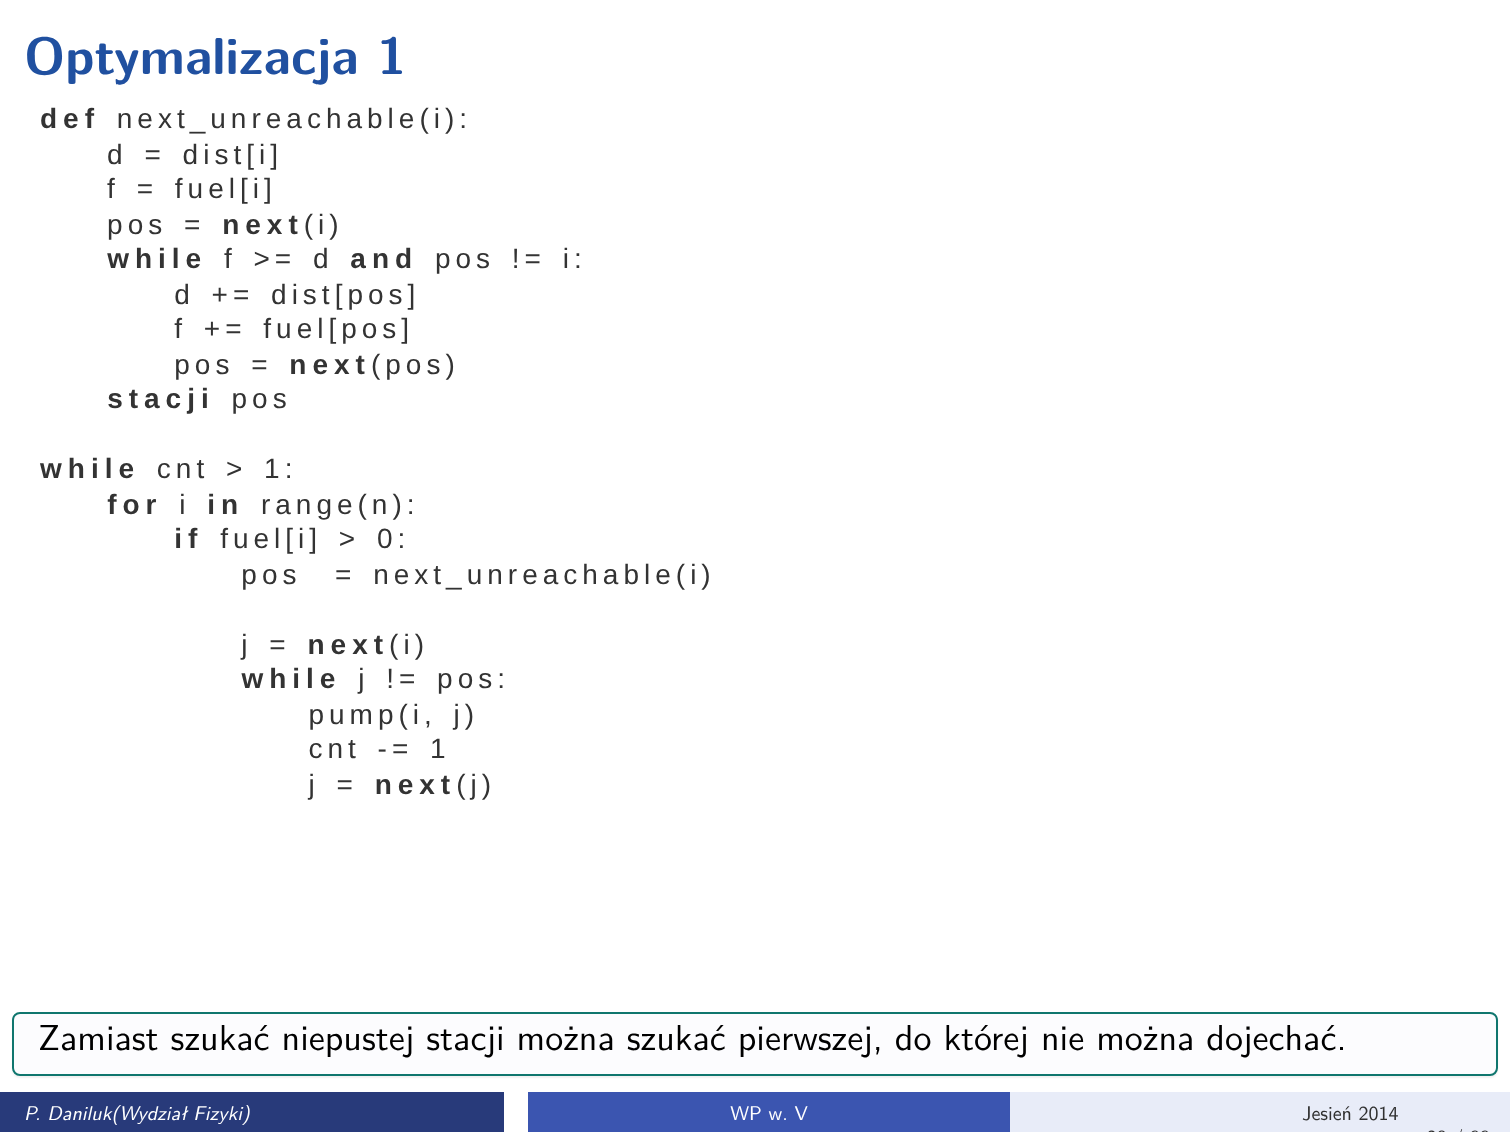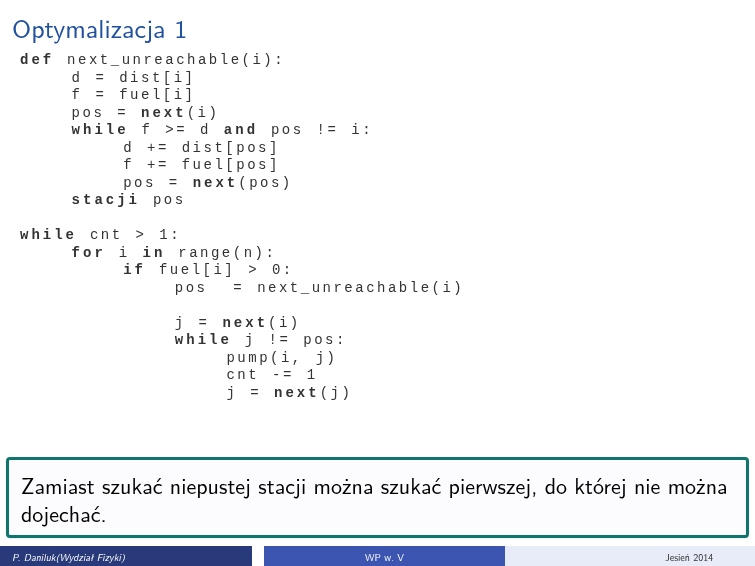--- a/index.html
+++ b/index.html
@@ -15,45 +15,45 @@
   }
   .slide {
     width: 755px;
     height: 566px;
     position: relative;
     box-sizing: border-box;
   }
   .title {
     color: #2050a0;
     font-size: 26px;
-    font-weight: 400;
+    font-weight: 700;
     padding: 8px 0 6px 12px;
   }
   .code {
-    font-family: Liberation Mono, monospace;
+    font-family: Liberation Sans, sans-serif;
     font-size: 14px;
     line-height: 1.25;
     white-space: pre;
     letter-spacing: 2.5px;
     word-spacing: 2px;
     padding-left: 20px;
     color: #333333;
     font-weight: 500;
   }
   .kw { font-weight: 700; letter-spacing: 3px; }
   .note-box {
     position: absolute;
     left: 6px;
     right: 6px;
     bottom: 28px;
-    border: 3px solid #0f766e;
+    border: 1px solid #0f766e;
     border-radius: 4px;
     background: #fcfcfe;
-    padding: 12px 12px 8px 12px;
-    font-size: 22px;
+    padding: 0 12px 8px 12px;
+    font-size: 18px;
     line-height: 1.25;
     box-shadow: 0 1px 1px rgba(0,0,0,0.06);
   }
   .footer {
     position: absolute;
     left: 0;
     right: 0;
     bottom: 0;
     height: 20px;
     display: flex;
@@ -77,20 +77,21 @@
     margin-left: 12px;
   }
   .footer .seg3 {
     flex: 1;
     background: #e8ecf8;
     color: #303030;
     display: flex;
     align-items: center;
     justify-content: flex-end;
     padding-right: 10px;
+    gap: 14px;
   }
   .footer .pg {
     color: #303030;
     margin-top: 25px;
   }
 </style>
 </head>
 <body>
 
 <div class="slide">

